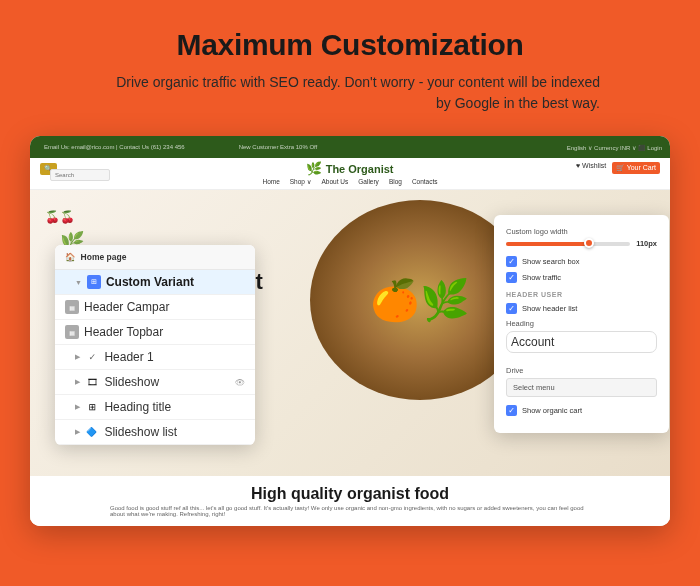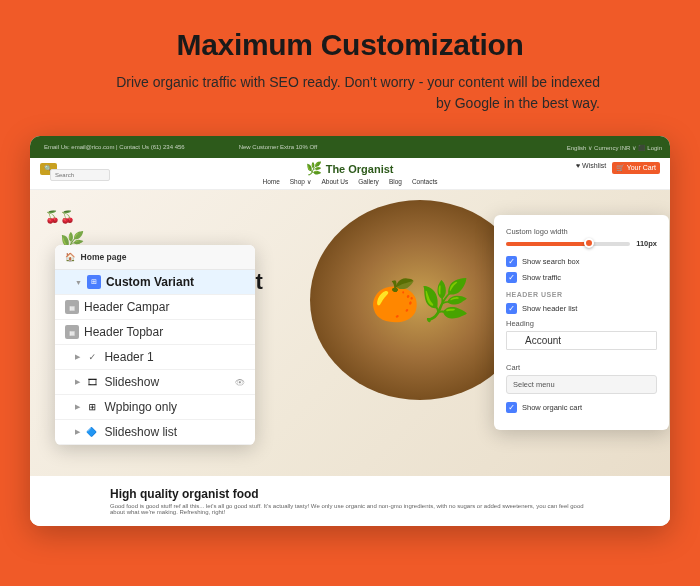--- a/index.html
+++ b/index.html
@@ -210,23 +210,24 @@
       bottom: 0;
       left: 0; right: 0;
       background: #fff;
       height: 50px;
       display: flex;
       align-items: center;
       padding: 0 80px;
     }
 
     .bottom-content-title {
-      font-size: 12px;
+      font-size: 16px;
       font-weight: 700;
       color: #1a1a1a;
+      text-align: center;
     }
 
     .bottom-content-text {
       font-size: 6px;
       color: #666;
       margin-top: 2px;
     }
 
     
     .cms-panel {
@@ -416,23 +417,23 @@
       font-weight: 700;
       color: #999;
       text-transform: uppercase;
       letter-spacing: 0.5px;
       margin: 8px 0 5px;
     }
 
     .settings-input-field {
       width: 100%;
       border: 1px solid #ddd;
-      border-radius: 1px;
-      padding: 3px 18px;
-      font-size: 10px;
+      border-radius: 7px;
+      padding: 3px 4px;
+      font-size: 12px;
       color: #333;
       margin-bottom: 5px;
     }
 
     .settings-select-btn {
       width: 100%;
       background: #f5f5f5;
       border: 1px solid #ddd;
       border-radius: 3px;
       padding: 4px 6px;
@@ -535,21 +536,21 @@
         <div class="cms-item indent-1">
           <span class="cms-arrow">▶</span>
           <span class="cms-item-icon" style="font-size:9px;">🎞</span>
           <span class="cms-item-label">Slideshow</span>
           <span class="cms-eye">👁</span>
         </div>
 
         <div class="cms-item indent-1">
           <span class="cms-arrow">▶</span>
           <span class="cms-item-icon" style="font-size:9px;">⊞</span>
-          <span class="cms-item-label">Wpbingo only</span>
+          <span class="cms-item-label">Heading title</span>
         </div>
 
         <div class="cms-item indent-1">
           <span class="cms-arrow">▶</span>
           <span class="cms-item-icon" style="font-size:9px;color:#4a7eff;">🔷</span>
           <span class="cms-item-label">Slideshow list</span>
         </div>
       </div>
 
       <div class="settings-panel">
@@ -587,21 +588,21 @@
           </div>
           <span class="settings-checkbox-label">Show header list</span>
         </div>
 
         <div class="settings-row">
           <div class="settings-label">Heading</div>
           <input class="settings-input-field" type="text" value="Account" style="">
         </div>
 
         <div class="settings-row">
-          <div class="settings-label">Cart</div>
+          <div class="settings-label">Drive</div>
           <div class="settings-select-btn">Select menu</div>
         </div>
 
         <div class="settings-checkbox-row">
           <div class="settings-checkbox">
             <span class="settings-checkbox-check">✓</span>
           </div>
           <span class="settings-checkbox-label">Show organic cart</span>
         </div>
 

